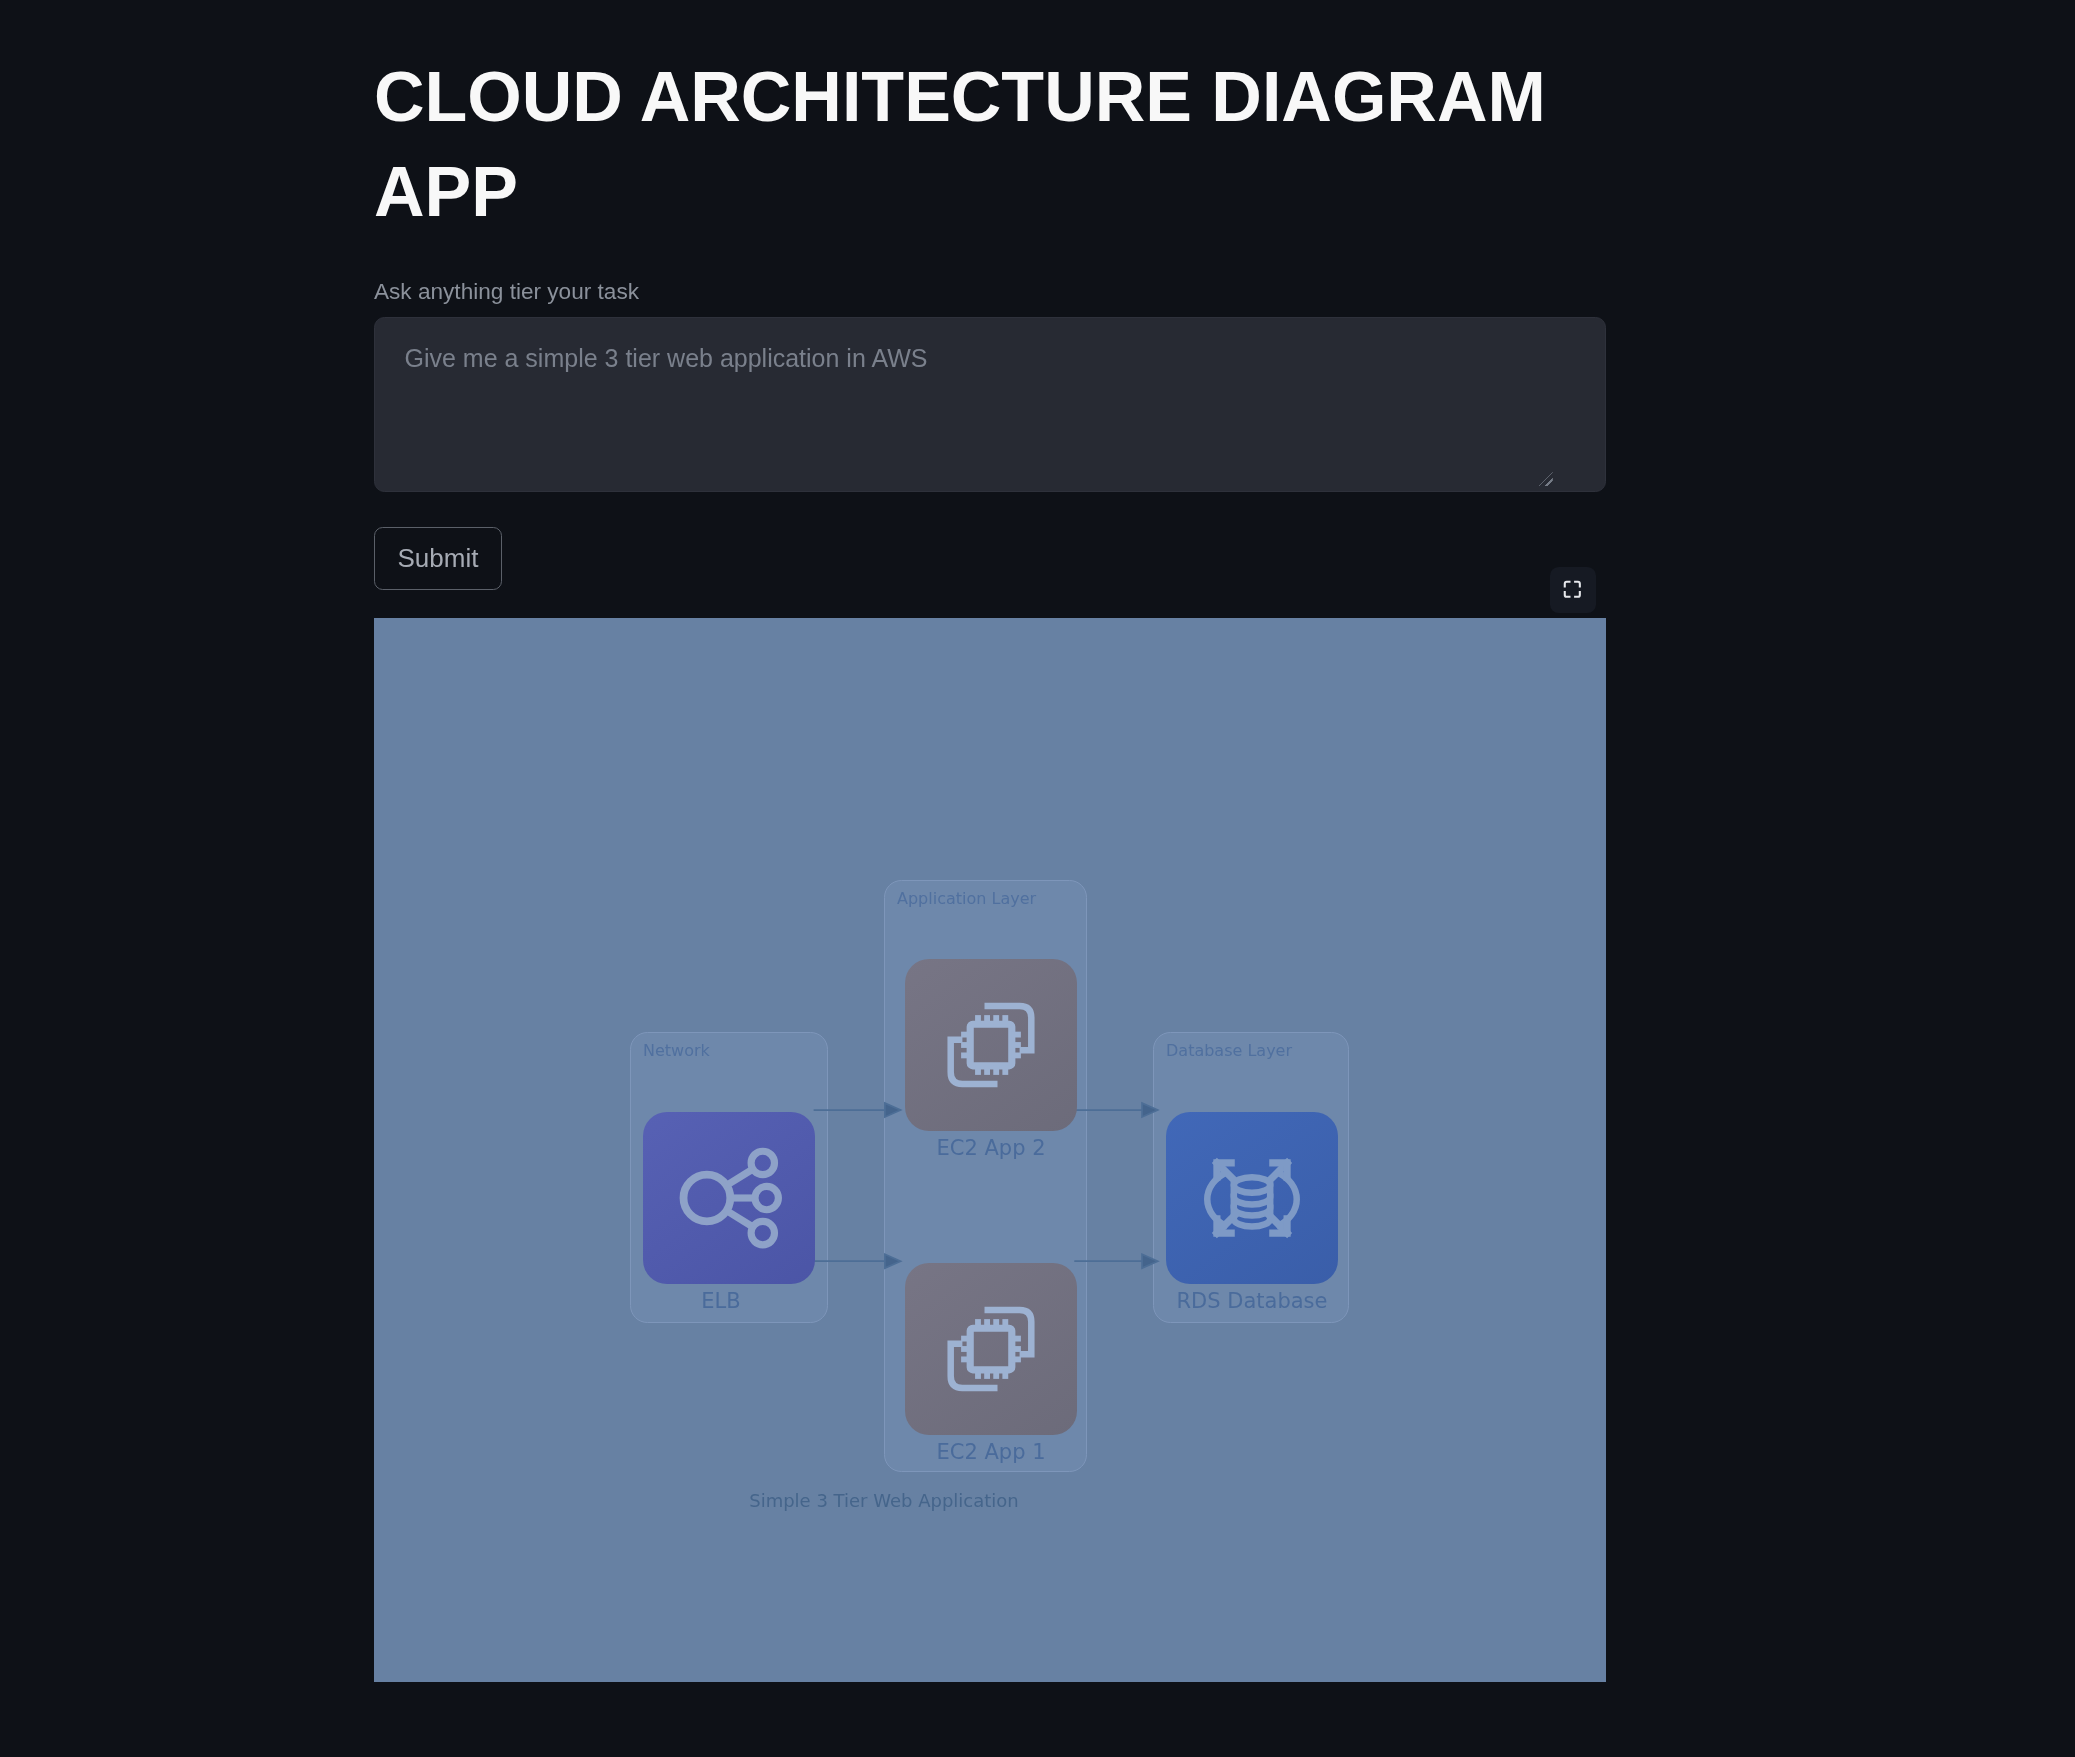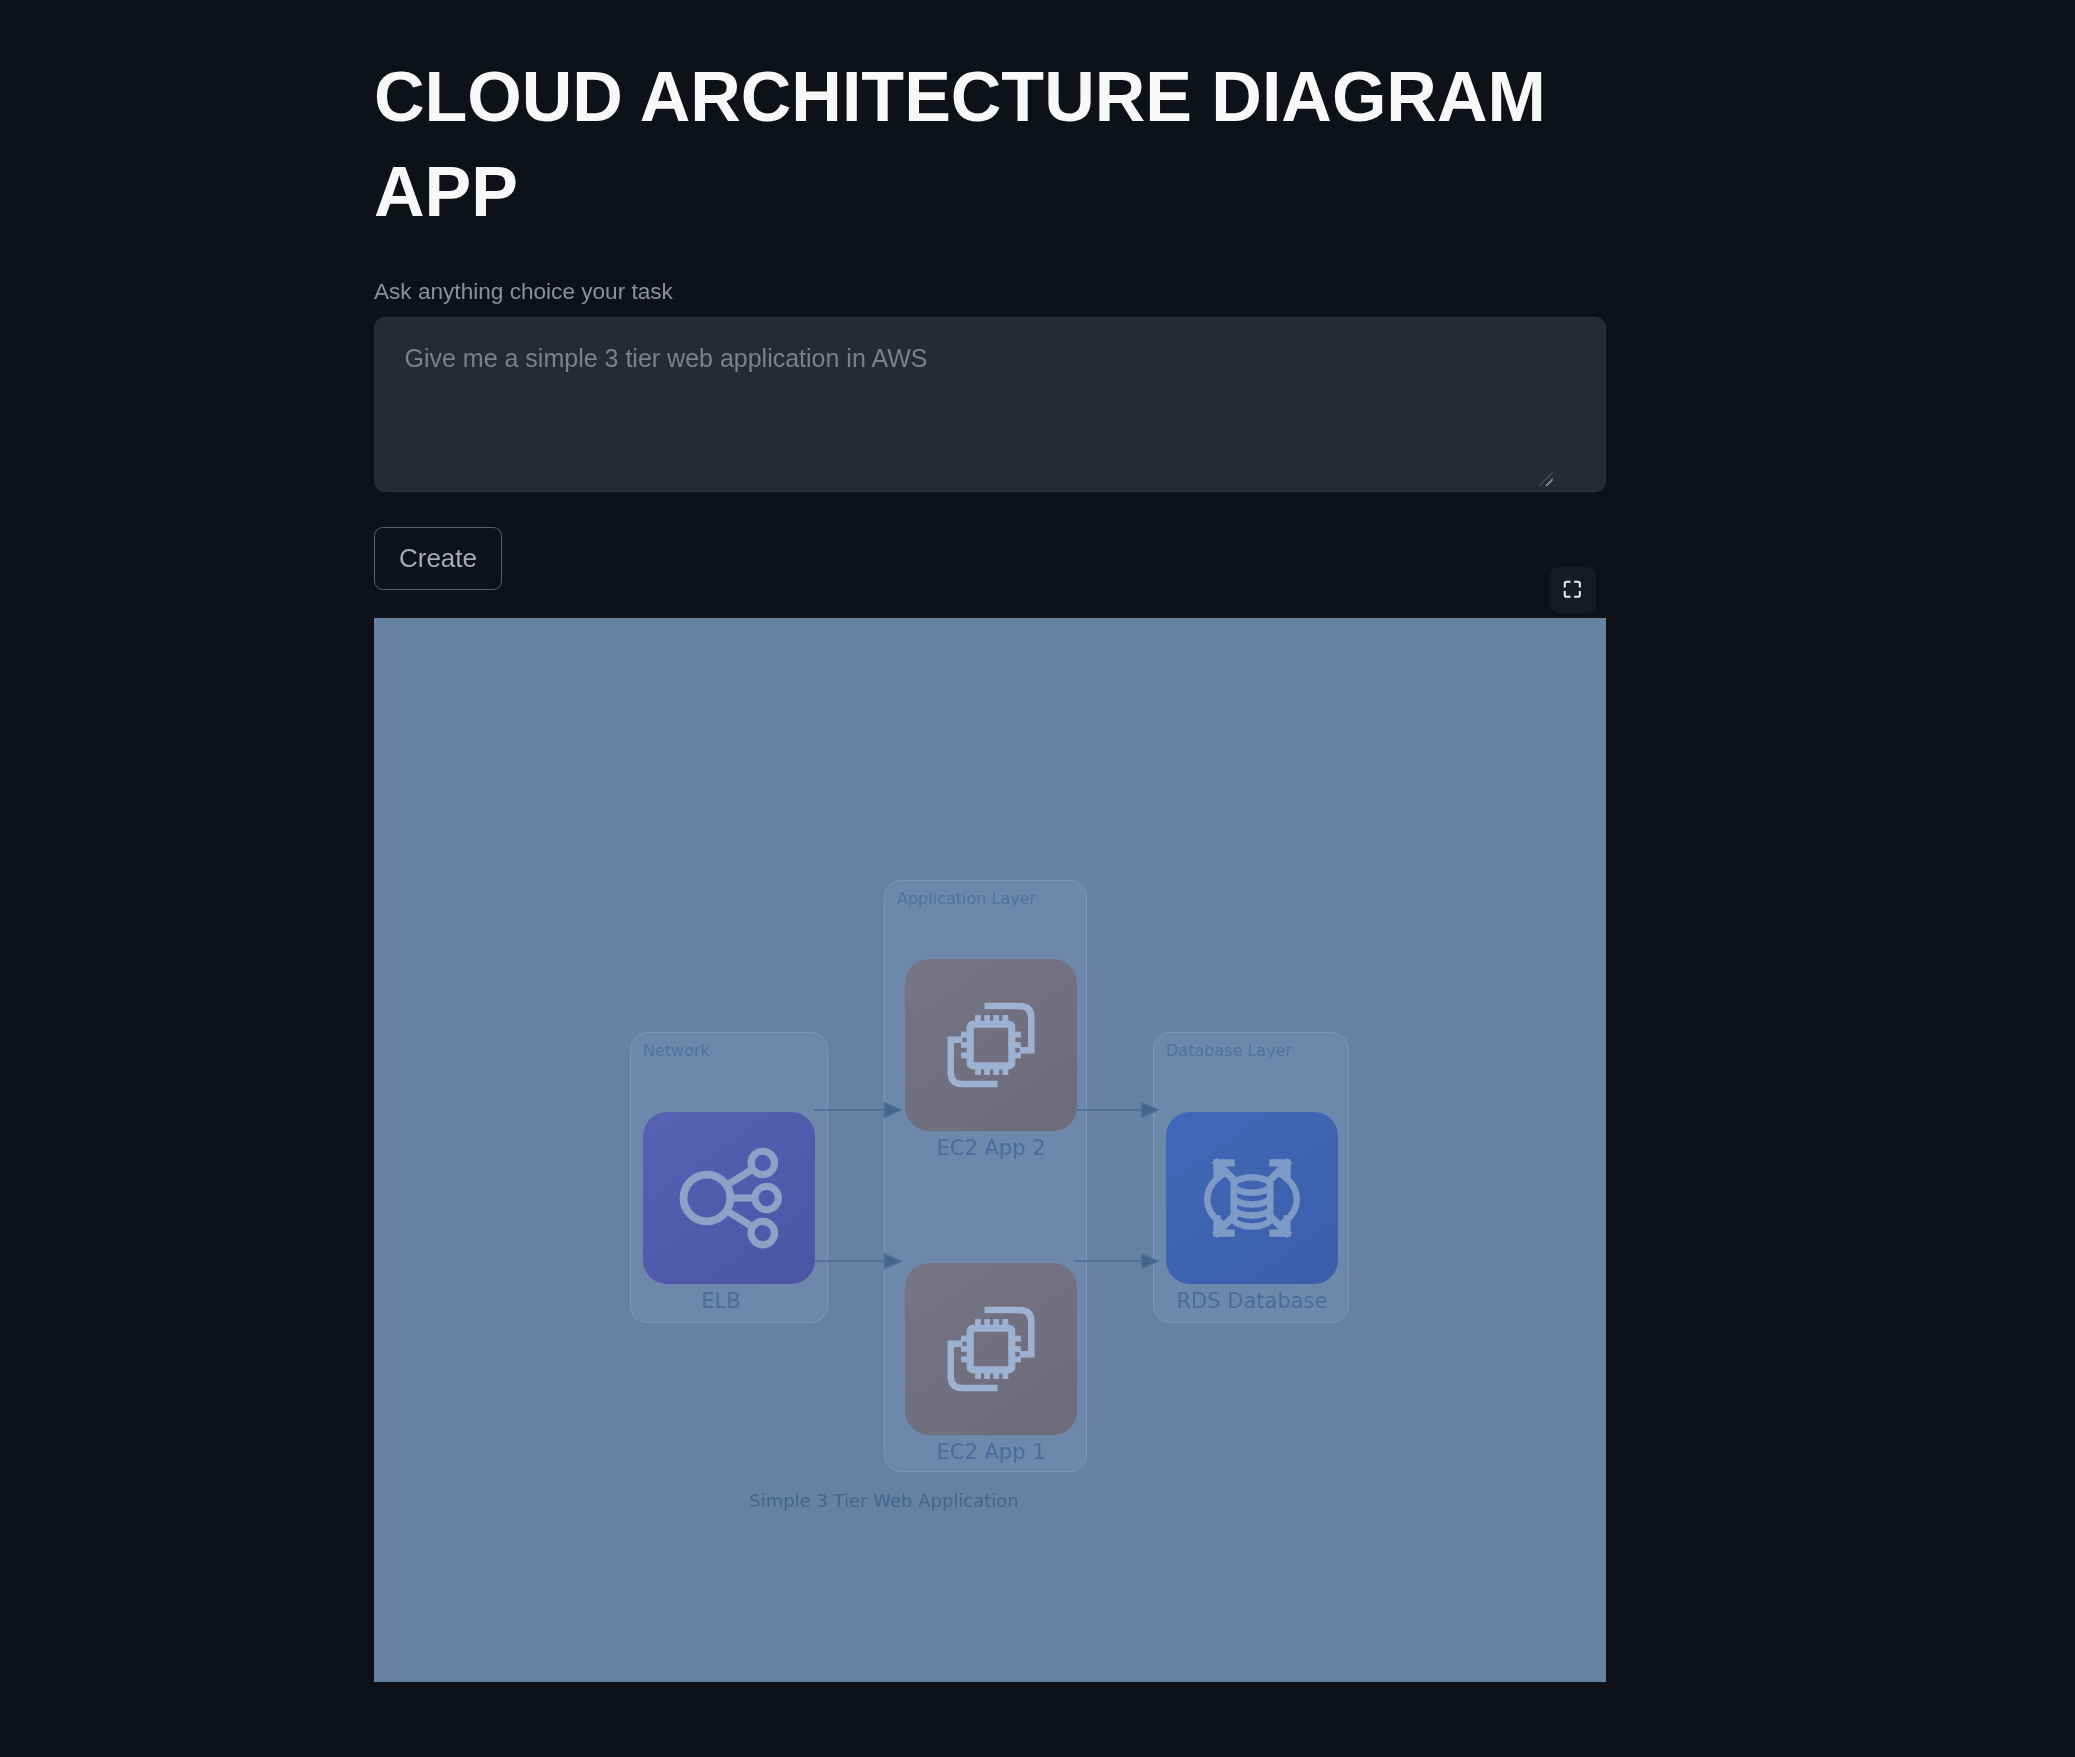--- a/index.html
+++ b/index.html
@@ -130,28 +130,28 @@
 </style>
 </head>
 <body>
 
 <div class="page">
   <div class="content">
 
     <h1 class="title">CLOUD ARCHITECTURE DIAGRAM APP</h1>
 
 
-    <label class="field-label">Ask anything choice your task</label>
+    <label class="field-label">Ask anything tier your task</label>
 
     <div class="prompt-wrap">
       <textarea class="prompt" placeholder="Give me a simple 3 tier web application in AWS" style=""></textarea>
       <div class="resize-handle"></div>
     </div>
 
-    <button class="submit">Create</button>
+    <button class="submit">Submit</button>
 
     <div class="viewer">
 
       <button class="fs-btn">
         <svg width="22.6" height="22.6" viewBox="0 0 24 24" fill="none" stroke="#e6e8ec" stroke-width="2.2" stroke-linecap="square">
           <path d="M9 4 H6 Q4 4 4 6 V9"></path>
           <path d="M15 4 H18 Q20 4 20 6 V9"></path>
           <path d="M9 20 H6 Q4 20 4 18 V15"></path>
           <path d="M15 20 H18 Q20 20 20 18 V15"></path>
         </svg>

